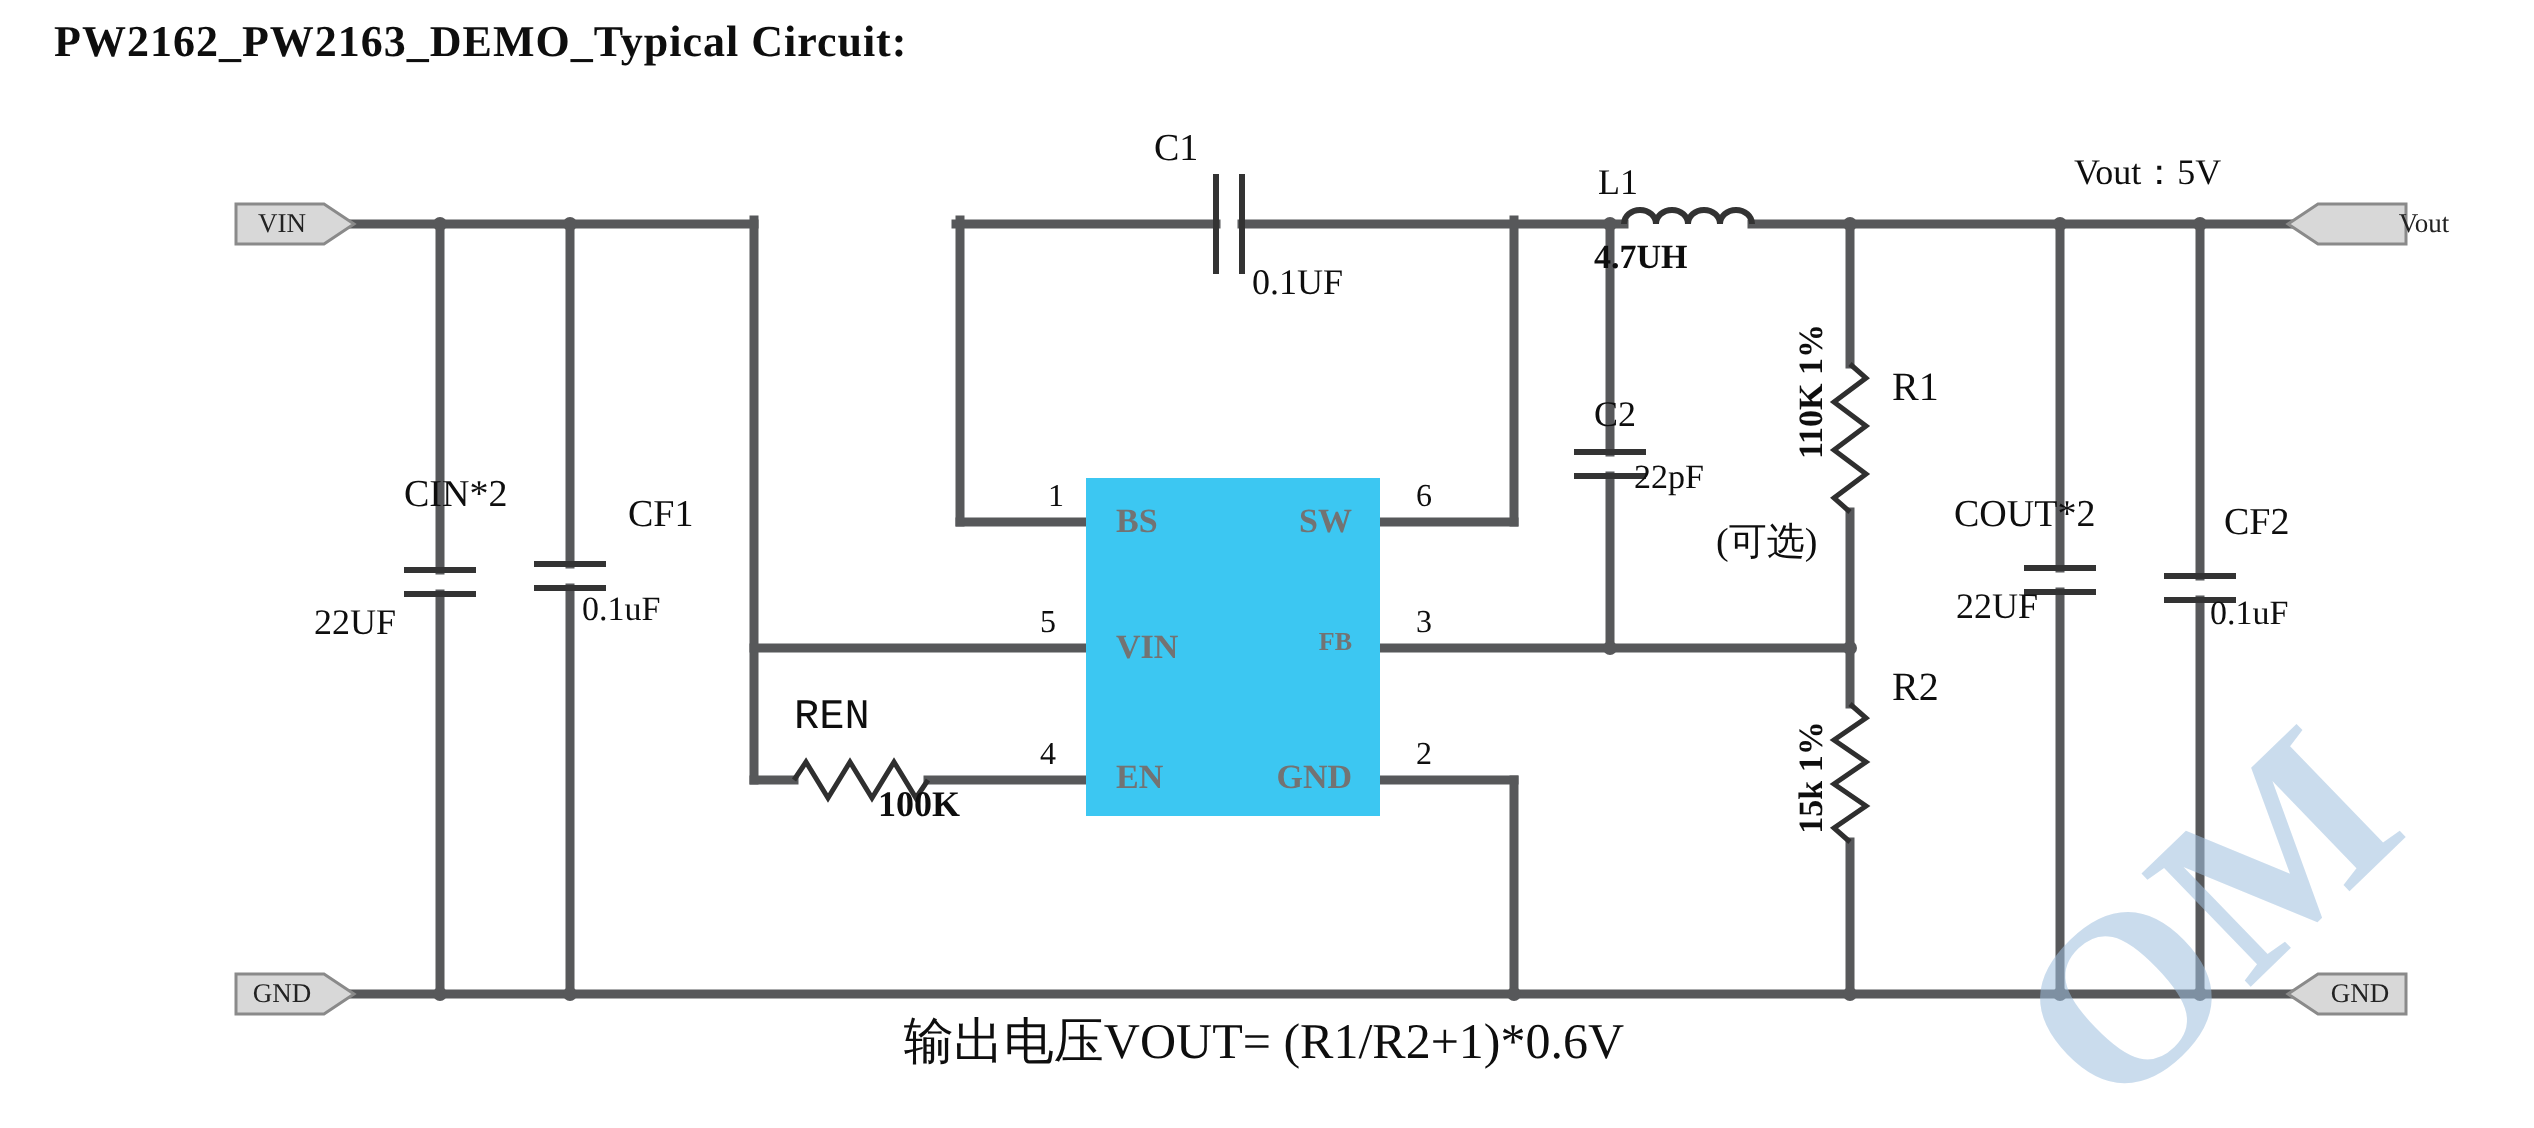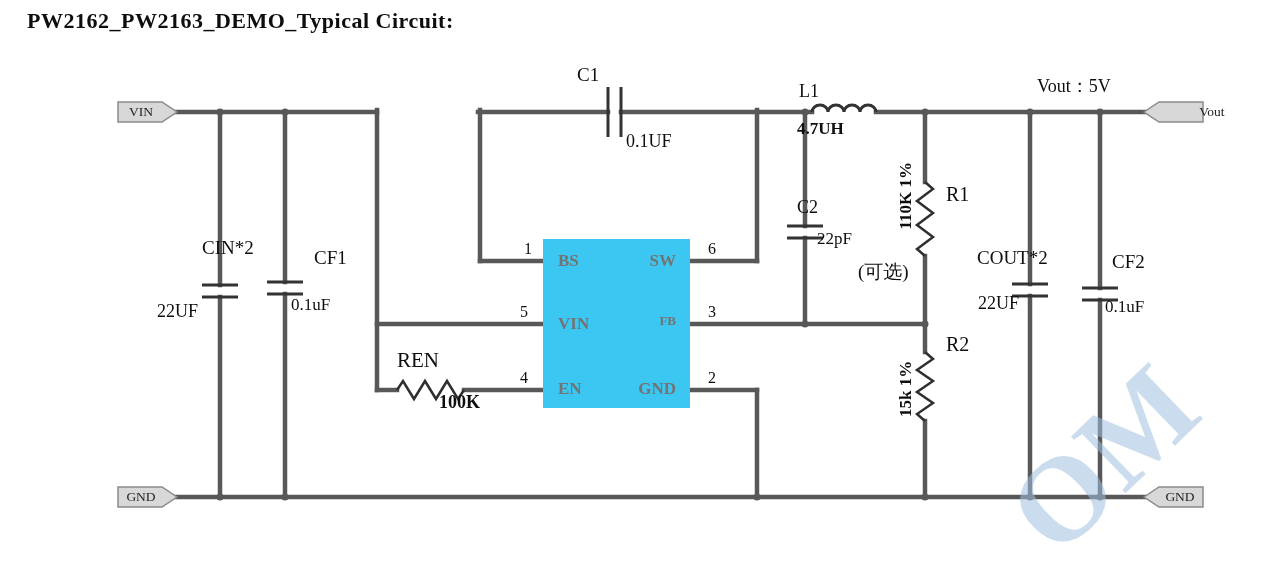--- a/index.html
+++ b/index.html
@@ -220,19 +220,20 @@
 
   <div class="lbl" style="left:1112px;top:251px;font-size:19px;">CF2</div>
   <div class="lbl" style="left:1105px;top:297px;font-size:17px;">0.1uF</div>
 
   <div class="lbl" style="left:159px;top:237px;font-size:19px;margin-left:43px;">CIN*2</div>
   <div class="lbl" style="left:157px;top:301px;font-size:18px;">22UF</div>
 
   <div class="lbl" style="left:294px;top:247px;font-size:19px;margin-left:20px;">CF1</div>
   <div class="lbl" style="left:291px;top:295px;font-size:17px;">0.1uF</div>
 
-  <div class="lbl" style="left:397px;top:348px;font-size:21px;">REN</div>
+  <div class="lbl" style="left:397px;top:348px;font-size:21px;font-family:Liberation Mono, monospace;">REN</div>
   <div class="lbl b" style="left:399px;top:392px;font-size:18px;margin-left:40px;">100K</div>
 
+  <div class="lbl ctr" style="left:377px;top:508px;width:510px;font-size:25px;">输出电压VOUT= (R1/R2+1)*0.6V</div>
 
   <div class="lbl watermark" style="left:1000px;top:390px;font-size:120px;">OM</div>
 
 </div>
 
 </body></html>

